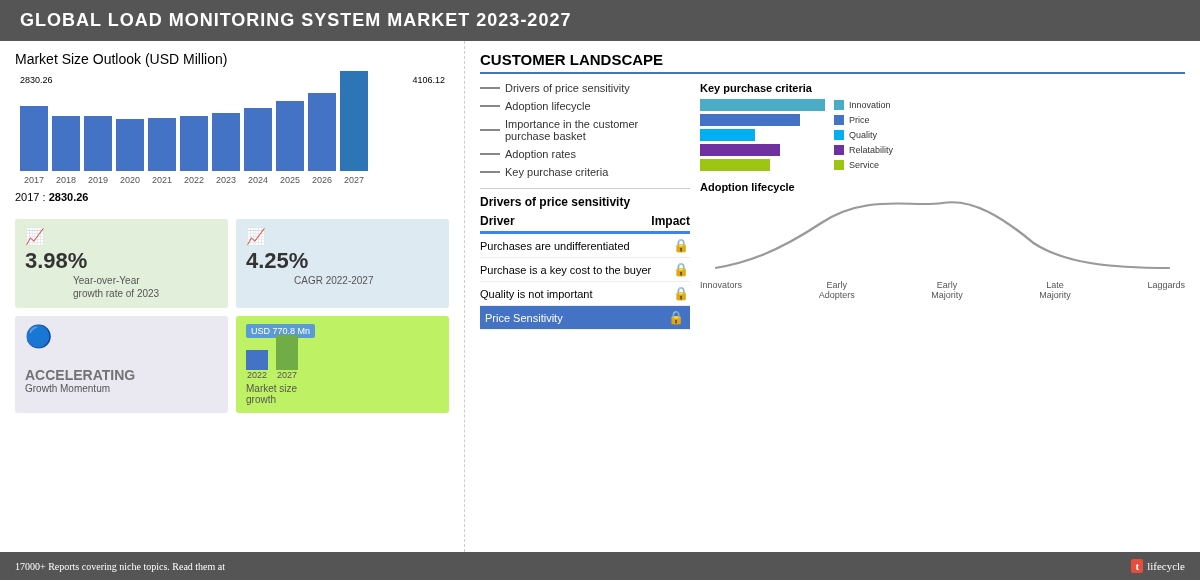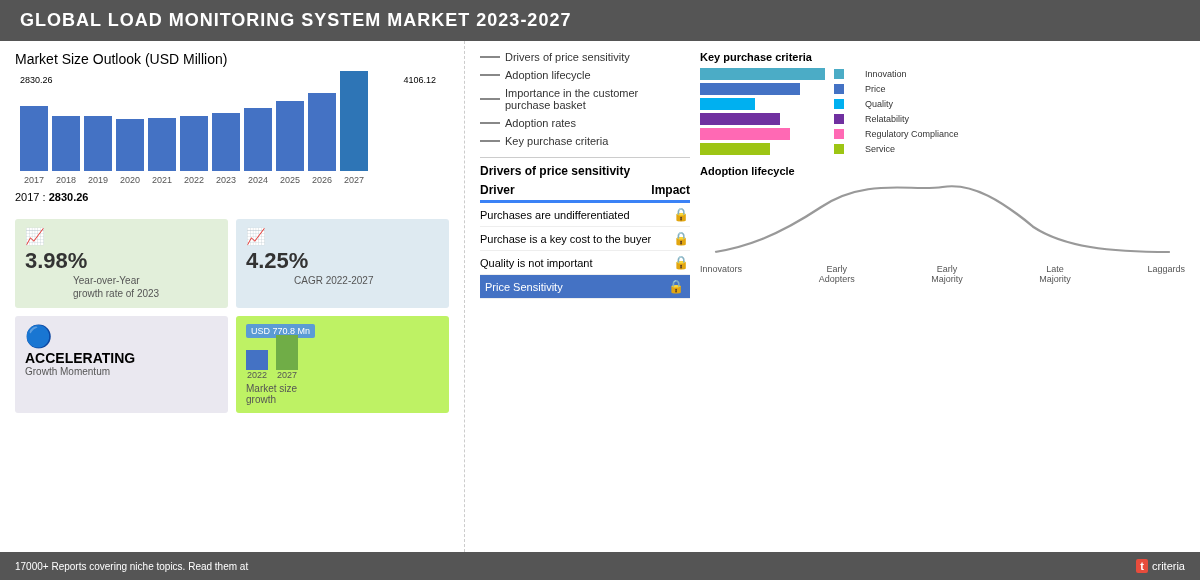--- a/index.html
+++ b/index.html
@@ -28,59 +28,59 @@
     .stat-box.green { background: #E2EFDA; }
     .stat-box.blue { background: #DEEAF1; }
     .stat-box .stat-icon { font-size: 16px; color: #4472C4; margin-bottom: 2px; }
     .stat-box .stat-pct { font-size: 22px; font-weight: bold; color: #333; }
     .stat-box .stat-label { font-size: 10px; color: #555; line-height: 1.3; margin-left: 48px; }
 
     .stats-row2 { display: flex; gap: 8px; }
     .stat-box2 { flex: 1; padding: 8px 10px; border-radius: 3px; }
     .stat-box2.lavender { background: #EAE8F0; }
     .stat-box2.pink { background: #bef264; }
-    .stat-box2 .acc-title { font-size: 14px; font-weight: bold; color: #000000; }
+    .stat-box2 .acc-title { font-size: 14px; font-weight: bold; color: #737373; margin-top: 17px; }
     .stat-box2 .acc-sub { font-size: 10px; color: #555; }
     .stat-box2 .gauge-icon { font-size: 22px; color: #4472C4; }
     .mini-bars { display: flex; align-items: flex-end; gap: 6px; height: 40px; }
     .market-label { font-size: 10px; color: #555; margin-top: 3px; }
 
     
     .right-panel { flex: 1; padding: 10px 15px; }
 
     .right-panel h2 { font-size: 15px; font-weight: bold; margin-bottom: 8px; border-bottom: 2px solid #4472C4; padding-bottom: 4px; }
 
     .menu-item { display: flex; align-items: center; gap: 5px; margin-bottom: 6px; font-size: 11px; color: #333; }
     .menu-dash { width: 20px; height: 2px; background: #888; display: inline-block; }
 
     
     .kpc-title { font-size: 11px; font-weight: bold; margin-bottom: 5px; }
     .kpc-row { display: flex; align-items: center; margin-bottom: 3px; gap: 4px; }
     .kpc-bar-wrap { width: 130px; }
     .kpc-bar { height: 12px; }
-    .kpc-legend { font-size: 9px; color: #333; display: flex; align-items: center; gap: 21px; }
+    .kpc-legend { font-size: 9px; color: #333; display: flex; align-items: center; gap: 5px; }
     .legend-sq { width: 10px; height: 10px; display: inline-block; }
 
     
     .drivers-section { margin-top: 8px; border-top: 1px solid #ccc; padding-top: 6px; }
     .drivers-title { font-size: 12px; font-weight: bold; margin-bottom: 5px; }
     .drivers-table { width: 100%; }
     .drivers-table .col-header { display: flex; justify-content: space-between; font-size: 12px; font-weight: bold; padding: 0 0 3px 0; border-bottom: 3px solid #3b82f6; }
     .drivers-row { display: flex; justify-content: space-between; align-items: center; padding: 4px 0; border-bottom: 1px solid #eee; font-size: 11px; }
     .drivers-row.highlighted { background: #4472C4; color: #fff; padding: 4px 5px; }
     .lock-icon { font-size: 13px; }
 
     
     .adoption-section { }
     .adoption-title { font-size: 11px; font-weight: bold; margin-bottom: 5px; }
     .lifecycle-svg { width: 100%; height: 80px; }
     .lifecycle-labels { display: flex; justify-content: space-between; font-size: 9px; text-align: center; color: #555; }
 
     
-    .bottom-bar { background: #555; color: #fff; height: 28px; display: flex; align-items: center; padding: 0 15px; font-size: 10px; justify-content: space-between; }
+    .bottom-bar { background: #555; color: #fff; height: 28px; display: flex; align-items: center; padding: 0 15px; font-size: 10px; justify-content: space-between; font-family: Liberation Serif, serif; }
     .technavio-logo { display: flex; align-items: center; gap: 4px; font-size: 11px; }
     .technavio-t { background: #E74C3C; color: #fff; font-weight: bold; padding: 1px 4px; border-radius: 2px; }
     .chart-container { position: relative; }
 
     .right-split { display: flex; gap: 10px; }
     .right-left-col { width: 210px; }
     .right-right-col { flex: 1; }
   </style>
 </head>
 <body>
@@ -88,21 +88,21 @@
 <div class="header">
   <span>GLOBAL LOAD MONITORING SYSTEM MARKET 2023-2027</span>
 </div>
 
 <div class="main">
 
   <div class="left-panel">
     <h2>Market Size Outlook (USD Million)</h2>
 
     <div class="chart-container" style="position:relative; padding-top:16px;">
-      <span style="position:absolute; top:0; right:13px; font-size:9px;">4106.12</span>
+      <span style="position:absolute; top:0; right:4px; font-size:9px;">4106.12</span>
       <span style="position:absolute; top:0; left:5px; font-size:9px;">2830.26</span>
       <div class="bar-chart">
         <div class="bar" style="height:65px;"></div>
         <div class="bar" style="height:55px;"></div>
         <div class="bar" style="height:55px;"></div>
         <div class="bar" style="height:52px;"></div>
         <div class="bar" style="height:53px;"></div>
         <div class="bar" style="height:55px;"></div>
         <div class="bar" style="height:58px;"></div>
         <div class="bar" style="height:63px;"></div>
@@ -159,20 +159,21 @@
             <div style="width:22px;height:35px;background:#70AD47;"></div>
             <span style="font-size:9px;color:#555;">2027</span>
           </div>
         </div>
         <div class="market-label">Market size<br>growth</div>
       </div>
     </div>
   </div>
 
   <div class="right-panel">
+    <h2>CUSTOMER LANDSCAPE</h2>
 
     <div class="right-split">
 
       <div class="right-left-col">
         <div class="menu-item">
           <span class="menu-dash"></span>
           <span>Drivers of price sensitivity</span>
         </div>
         <div class="menu-item">
           <span class="menu-dash"></span>
@@ -251,29 +252,20 @@
                 <span>Quality</span>
               </div>
             </div>
             <div class="kpc-row">
               <div class="kpc-bar-wrap">
                 <div class="kpc-bar" style="width:80px;background:#7030A0;"></div>
               </div>
               <div class="kpc-legend">
                 <span class="legend-sq" style="background:#7030A0;"></span>
                 <span>Relatability</span>
-              </div>
-            </div>
-            <div class="kpc-row">
-              <div class="kpc-bar-wrap">
-                <div class="kpc-bar" style="width:90px;background:#FF69B4;"></div>
-              </div>
-              <div class="kpc-legend">
-                <span class="legend-sq" style="background:#FF69B4;"></span>
-                <span>Regulatory Compliance</span>
               </div>
             </div>
             <div class="kpc-row">
               <div class="kpc-bar-wrap">
                 <div class="kpc-bar" style="width:70px;background:#9DC514;"></div>
               </div>
               <div class="kpc-legend">
                 <span class="legend-sq" style="background:#9DC514;"></span>
                 <span>Service</span>
               </div>
@@ -297,15 +289,15 @@
 
       </div>
     </div>
   </div>
 </div>
 
 <div class="bottom-bar">
   <span>17000+ Reports covering niche topics. Read them at</span>
   <div class="technavio-logo">
     <span class="technavio-t">t</span>
-    <span>criteria</span>
+    <span>lifecycle</span>
   </div>
 </div>
 
 </body></html>

